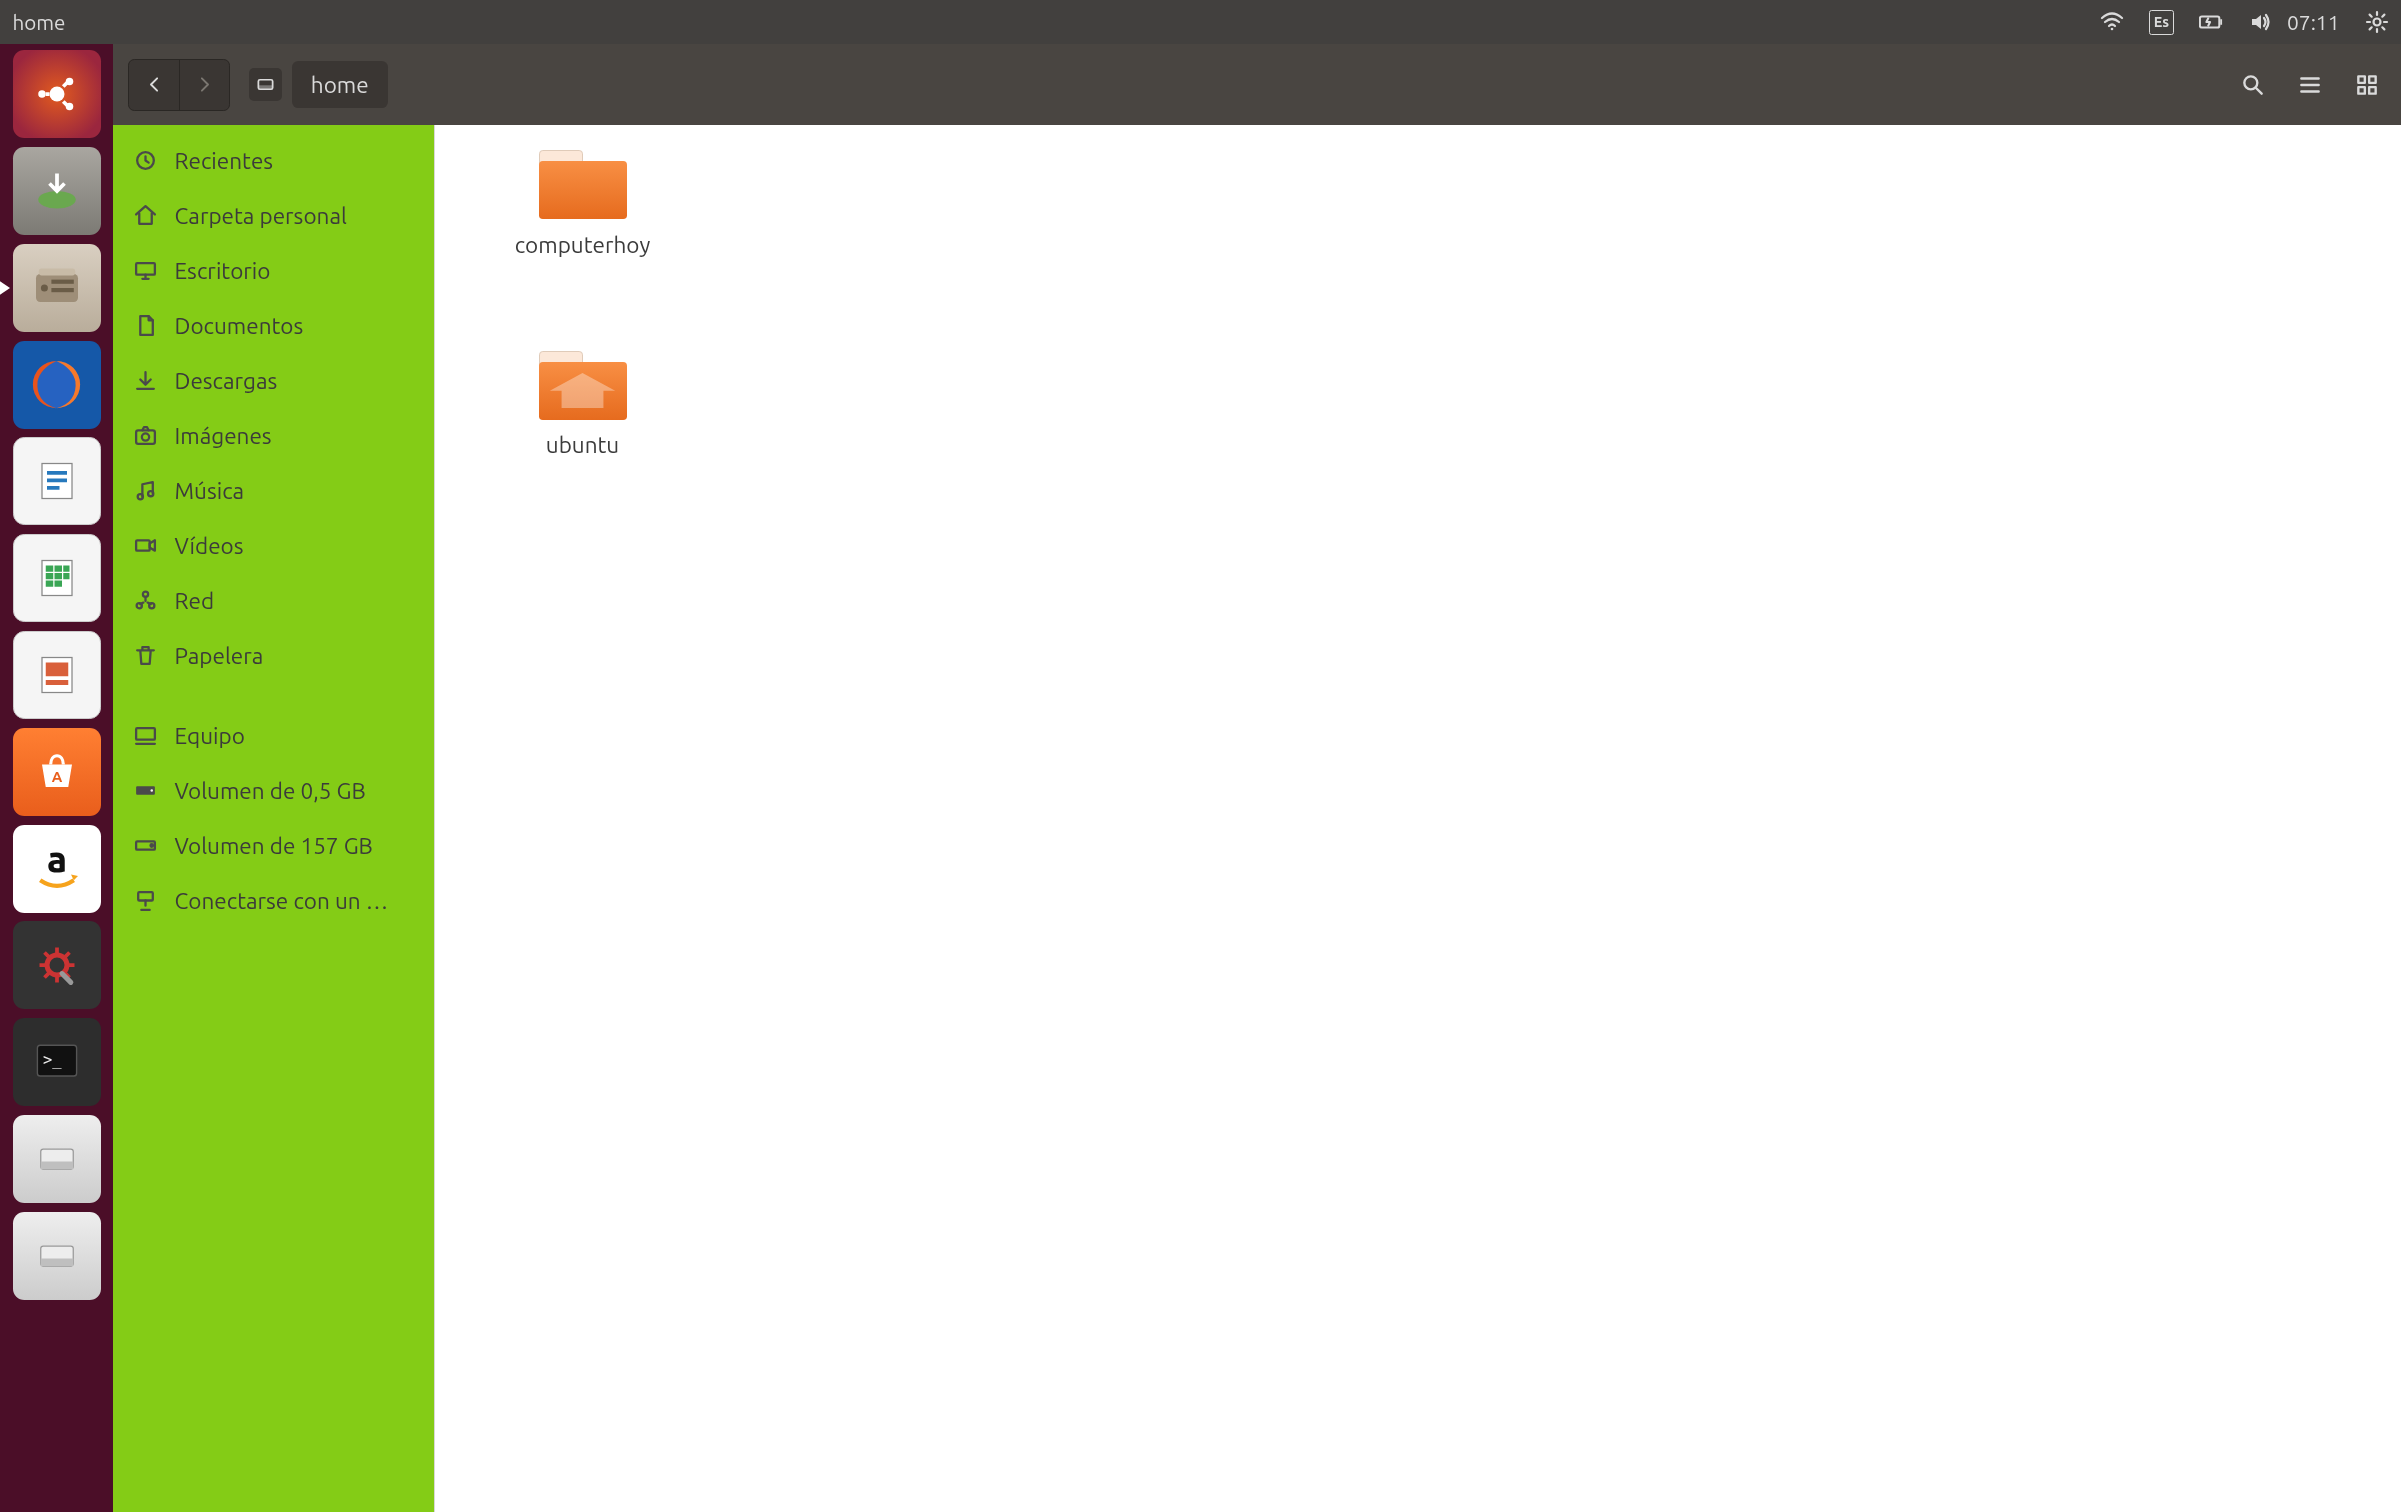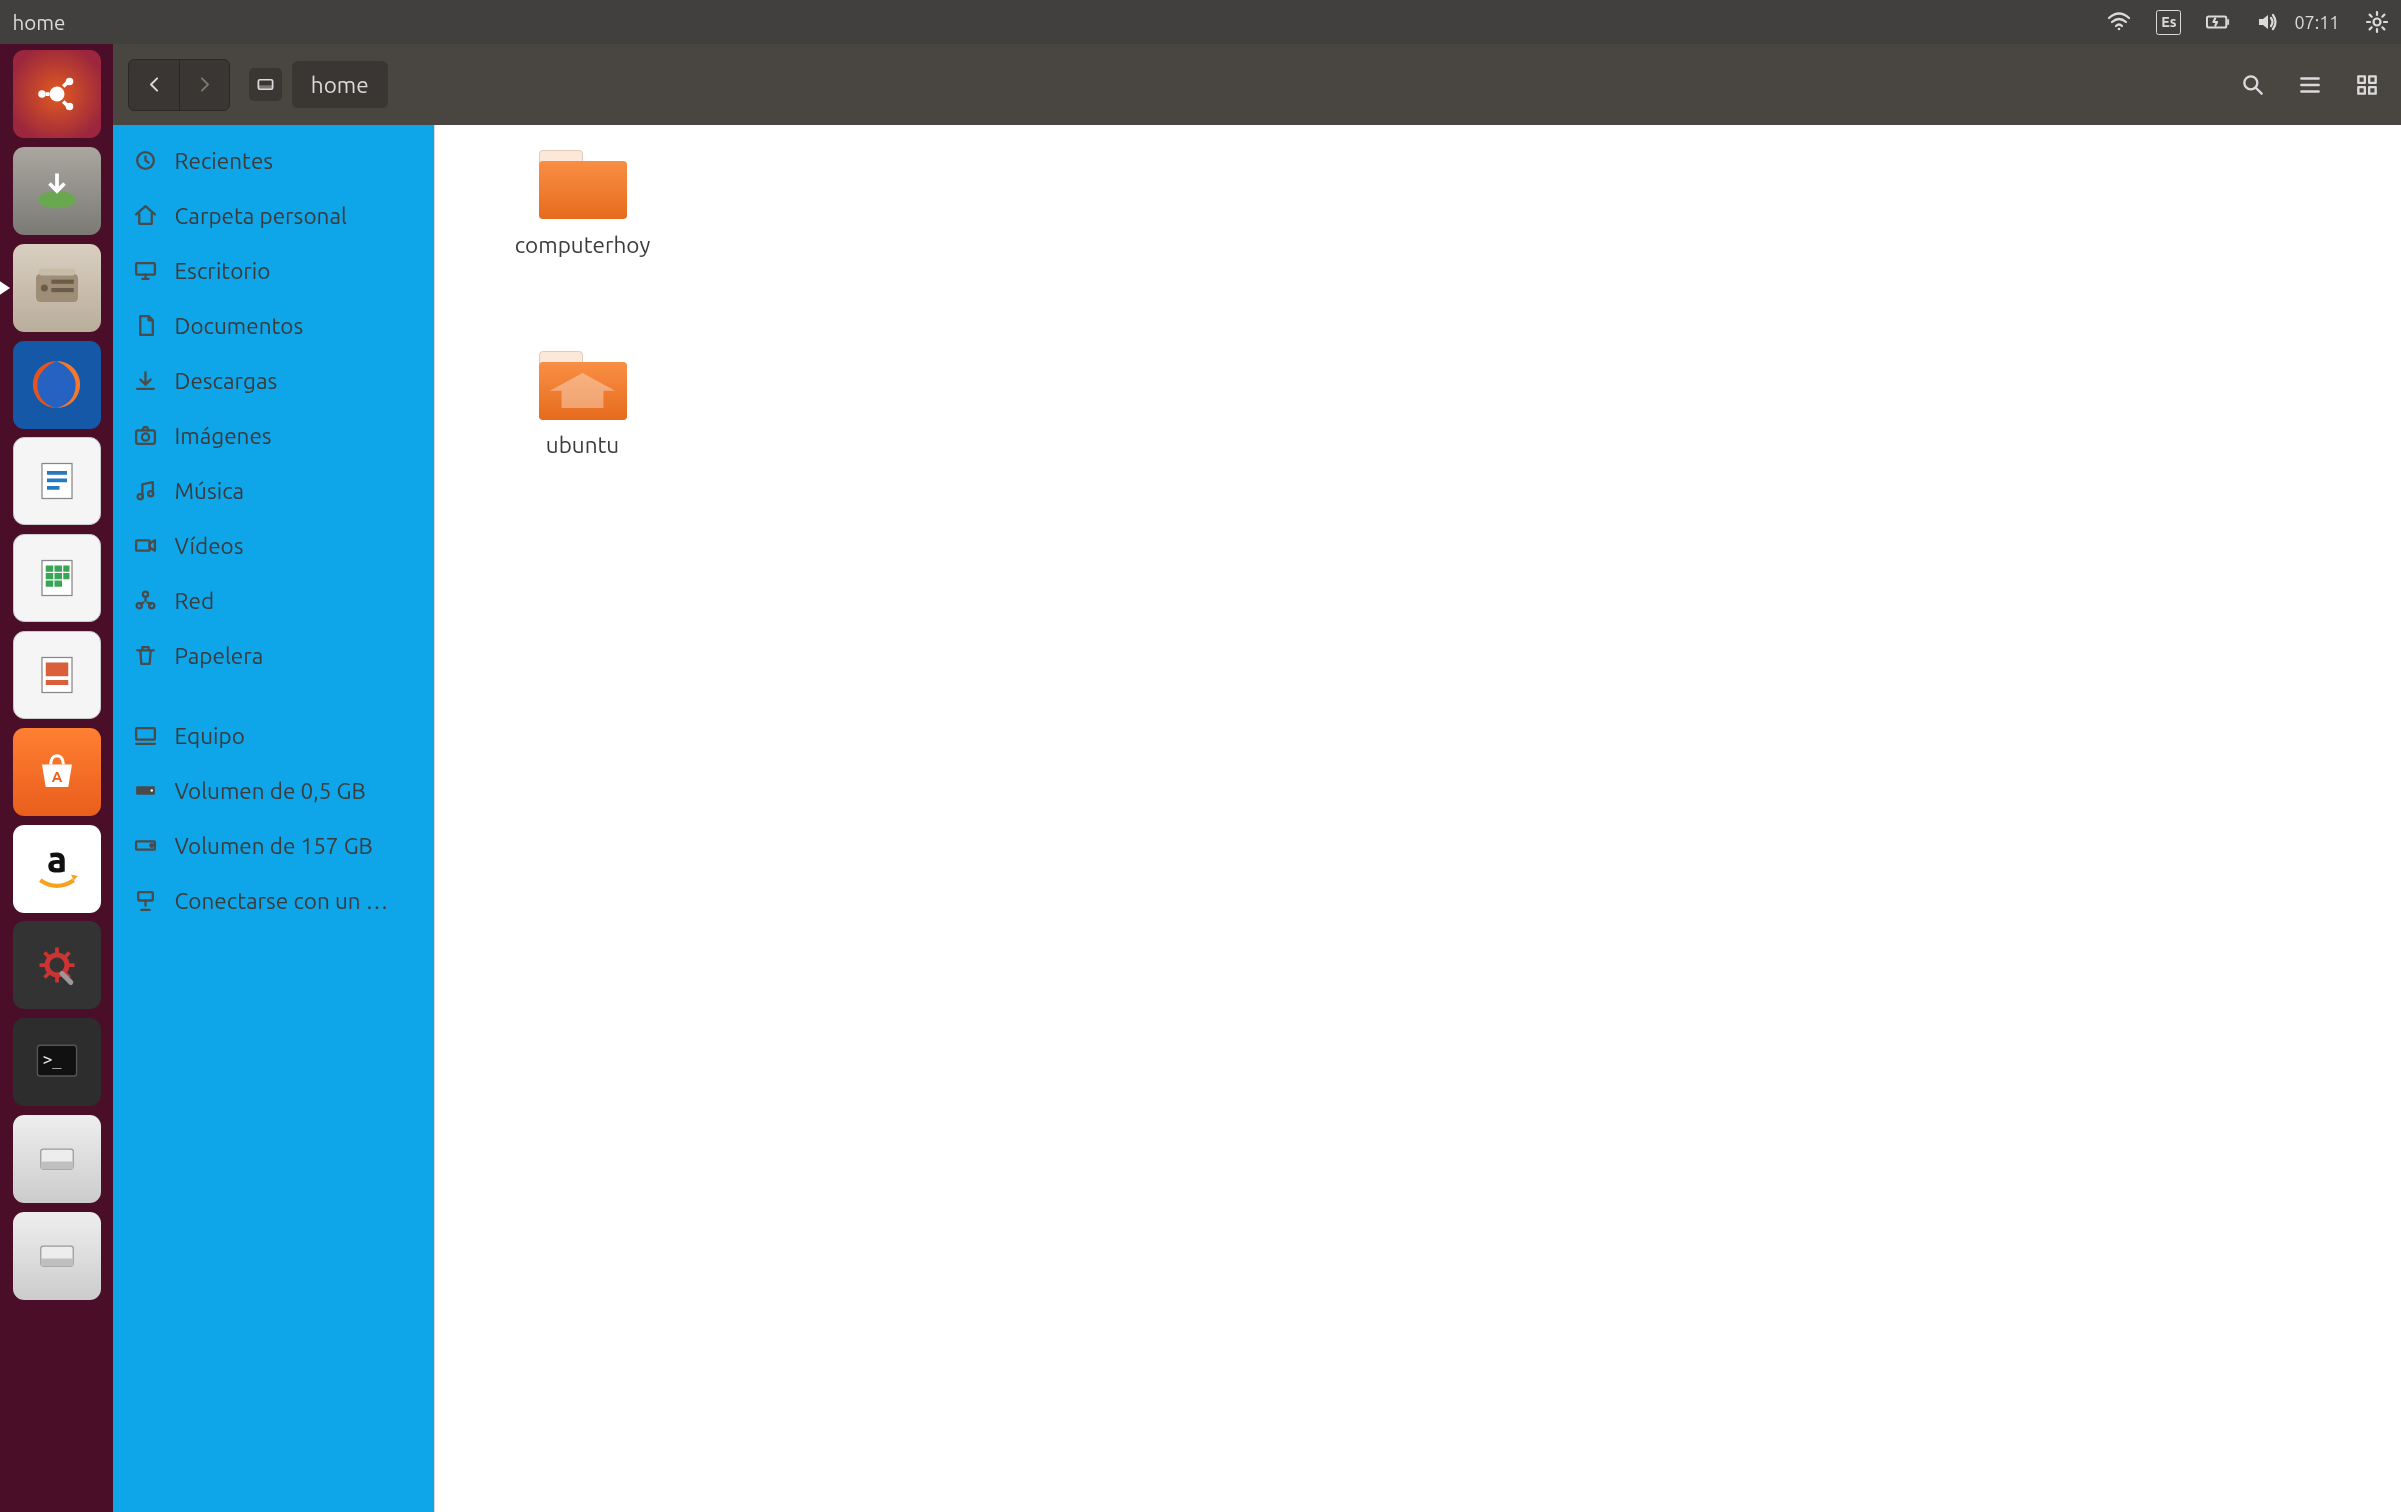--- a/index.html
+++ b/index.html
@@ -8,21 +8,21 @@
   
   .menubar {
     position: absolute; left: 0; right: 0; top: 0; height: 44px;
     background: #42403E; color: #DADADA; display: flex; align-items: center;
     padding: 0 12.5px; font-size: 20.6px;
   }
   .menubar .spacer { flex: 1; }
   .menubar .ind { display: inline-flex; align-items: center; justify-content: center; margin-left: 25px; height: 27.5px; }
   .menubar .ind svg { width: 24px; height: 24px; }
   .menubar .lang-box { width: 25px; height: 25px; border: 1.3px solid #DADADA; display: flex; align-items: center; justify-content: center; font-size: 14.4px; font-weight: bold; border-radius: 2.5px; }
-  .menubar .clock { font-size: 18px; margin-left: 15px; }
+  .menubar .clock { font-size: 21px; margin-left: 15px; }
 
   
   .launcher {
     position: absolute; left: 0; top: 44px; bottom: 0; width: 113px;
     background: #4B0E28; 
     display: flex; flex-direction: column; align-items: center; padding-top: 6.3px;
     gap: 8.8px;
   }
   .launcher .tile {
     width: 88px; height: 88px; border-radius: 11.3px;
@@ -61,21 +61,21 @@
   .pathicon svg { width: 19px; height: 19px; fill: #DADADA; }
   .pathseg { background: #3A3633; border-radius: 6.3px; padding: 11.3px 19px; font-size: 22.5px; display: flex; align-items: center; }
   .tbspacer { flex: 1; }
   .tb-right { display: flex; gap: 19px; align-items: center; }
   .tb-btn { width: 38px; height: 38px; display: flex; align-items: center; justify-content: center; }
   .tb-btn svg { width: 26px; height: 26px; }
 
   
   .sidebar {
     position: absolute; left: 113px; top: 125px; bottom: 0; width: 322px;
-    background: #0ea5e9; border-right: 1.3px solid #D9D8D6; padding-top: 7.5px; overflow:hidden;
+    background: #84cc16; border-right: 1.3px solid #D9D8D6; padding-top: 7.5px; overflow:hidden;
   }
   .side-item {
     display: flex; align-items: center; gap: 15px;
     height: 55px; padding: 0 19px; font-size: 22.5px; color: #3B3B3B;
   }
   .side-item .icn { width: 27.5px; height: 27.5px; display:flex; align-items:center; justify-content:center; flex-shrink:0; }
   .side-item .icn svg { width: 25px; height: 25px; }
   .side-group-gap { height: 25px; }
 
   

